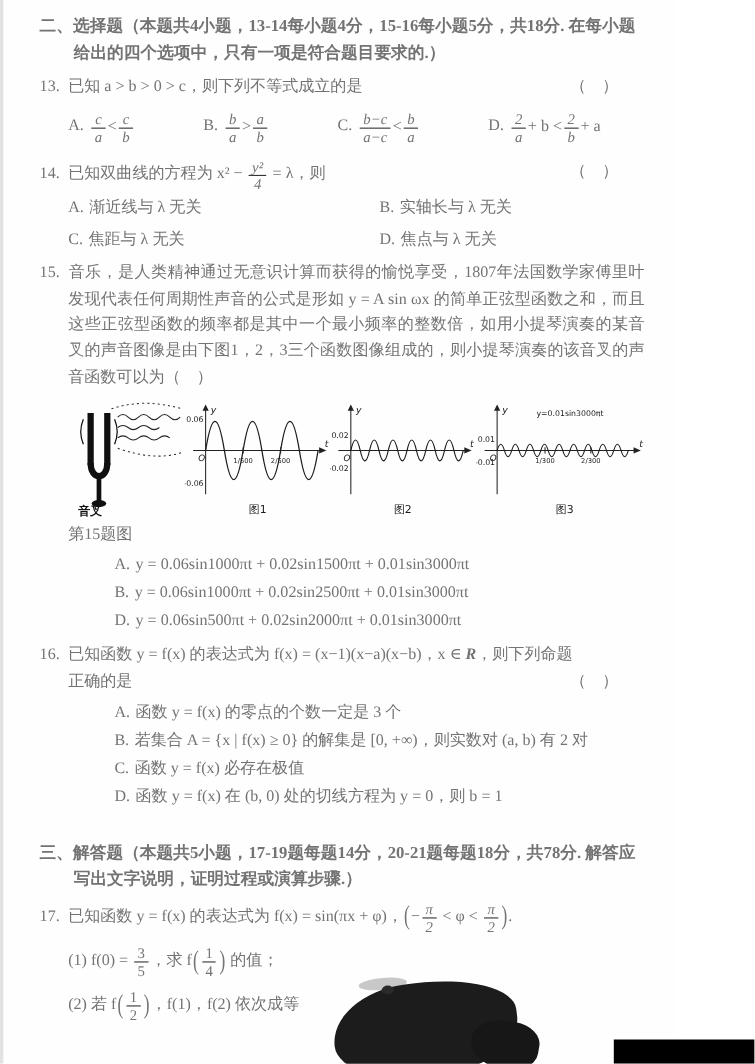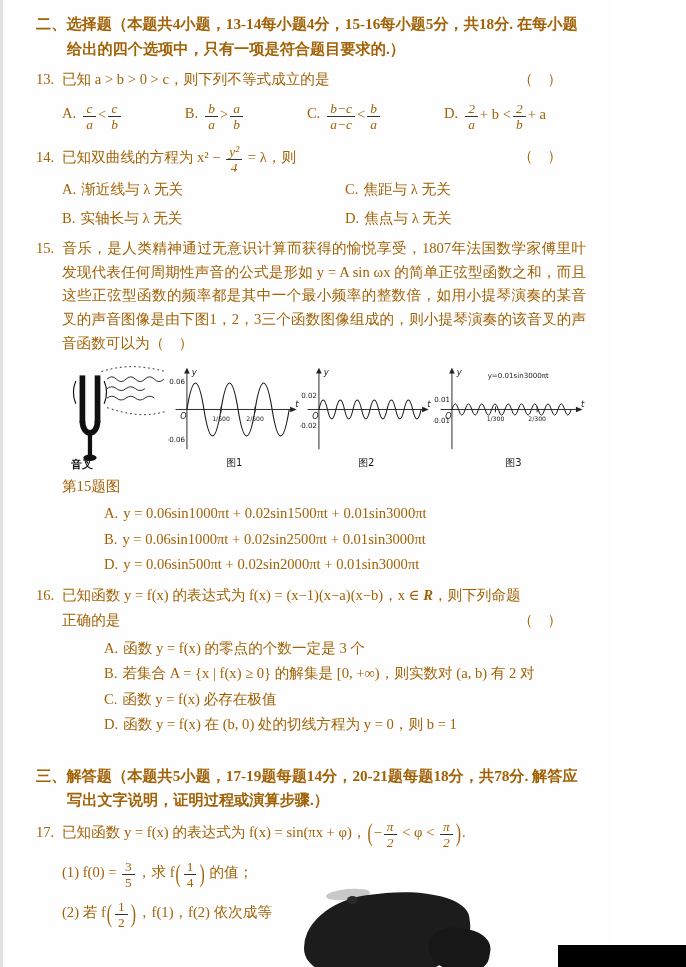--- a/index.html
+++ b/index.html
@@ -1,17 +1,17 @@
 <!DOCTYPE html>
 <html><head>
 <meta charset="utf-8">
 <style>
   html,body{margin:0;padding:0;width:686px;height:967px;overflow:hidden;background:#ffffff;}
   .page{position:relative;width:614px;height:967px;box-sizing:border-box;background:#fefefe;
-        font-family:"Liberation Serif","DejaVu Serif",serif;color:#a16207;font-size:14.6px;
+        font-family:"Liberation Serif","DejaVu Serif",serif;color:#737373;font-size:14.6px;
         line-height:1.5;padding:12px 28px 0 36px;}
   .edge{position:absolute;left:0;top:0;width:3px;height:100%;background:#e2e2e0;}
   .sec-head{font-weight:700;font-size:15.2px;line-height:1.62;padding-left:31px;text-indent:-31px;}
   .q{margin-top:6px;padding-left:26px;}
   .q-no{display:inline-block;width:26px;margin-left:-26px;}
   .q-line{position:relative;line-height:1.7;}
   .q-para{line-height:1.62;text-align:justify;}
   .paren{position:absolute;right:24px;top:0;}
   .tx{font-style:normal;}
   .mi{}
@@ -70,22 +70,22 @@
     </div>
   </div>
 
   <div class="q">
     <div class="q-line">
       <span class="q-no">14.</span><span class="tx">已知双曲线的方程为 </span><span class="mi">x² − </span><span class="frac fi"><span class="fn">y²</span><span class="fd">4</span></span><span class="mi"> = λ</span><span class="tx">，则</span>
       <span class="paren">（　）</span>
     </div>
     <div class="opt-grid">
       <span class="opt"><span class="opt-label">A.</span><span><span class="tx">渐近线与 </span><span class="mi">λ</span><span class="tx"> 无关</span></span></span>
+      <span class="opt"><span class="opt-label">B.</span><span><span class="tx">实轴长与 </span><span class="mi">λ</span><span class="tx"> 无关</span></span></span>
       <span class="opt"><span class="opt-label">C.</span><span><span class="tx">焦距与 </span><span class="mi">λ</span><span class="tx"> 无关</span></span></span>
-      <span class="opt"><span class="opt-label">B.</span><span><span class="tx">实轴长与 </span><span class="mi">λ</span><span class="tx"> 无关</span></span></span>
       <span class="opt"><span class="opt-label">D.</span><span><span class="tx">焦点与 </span><span class="mi">λ</span><span class="tx"> 无关</span></span></span>
     </div>
   </div>
 
   <div class="q">
     <div class="q-para">
       <span class="q-no">15.</span><span><span class="tx">音乐，是人类精神通过无意识计算而获得的愉悦享受，1807年法国数学家傅里叶发现代表任何周期性声音的公式是形如 </span><span class="mi">y = A sin ωx</span><span class="tx"> 的简单正弦型函数之和，而且这些正弦型函数的频率都是其中一个最小频率的整数倍，如用小提琴演奏的某音叉的声音图像是由下图1，2，3三个函数图像组成的，则小提琴演奏的该音叉的声音函数可以为（　）</span></span>
     </div>
 
     <div class="figs">

